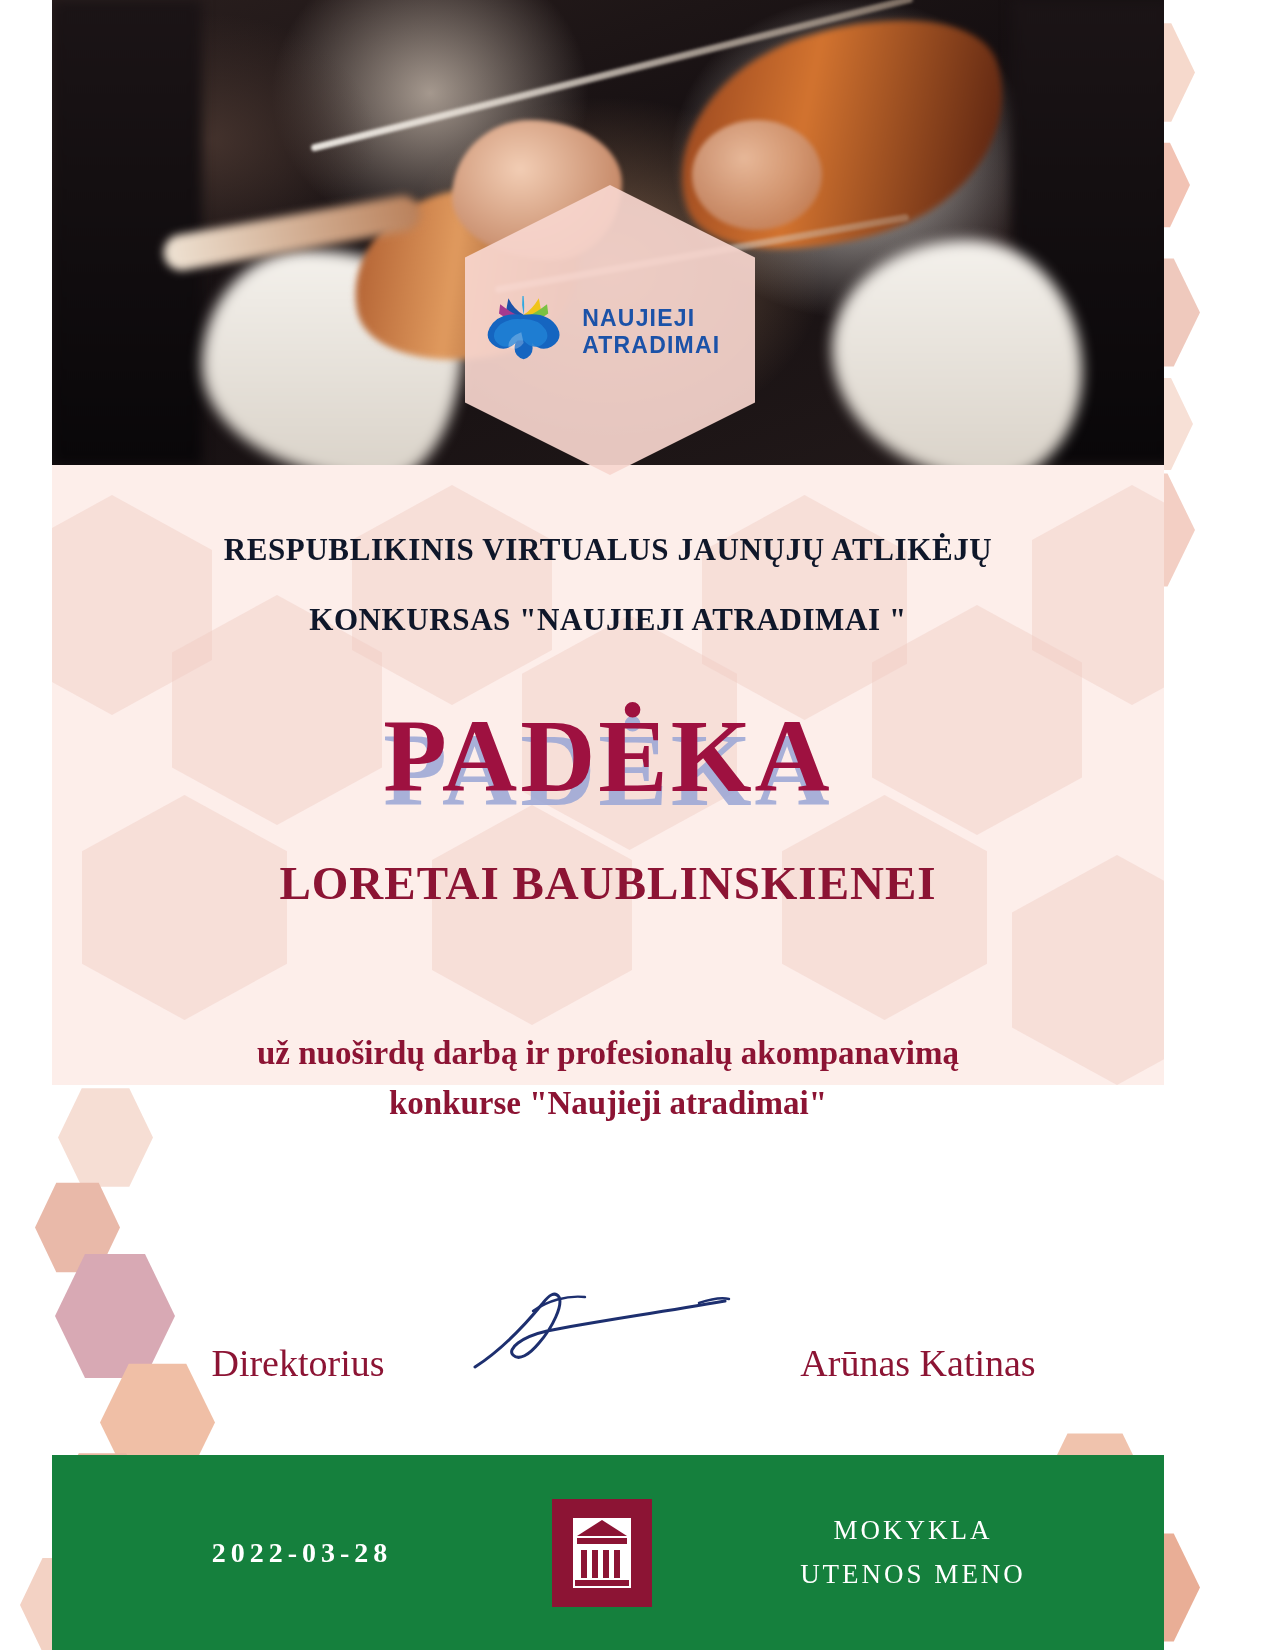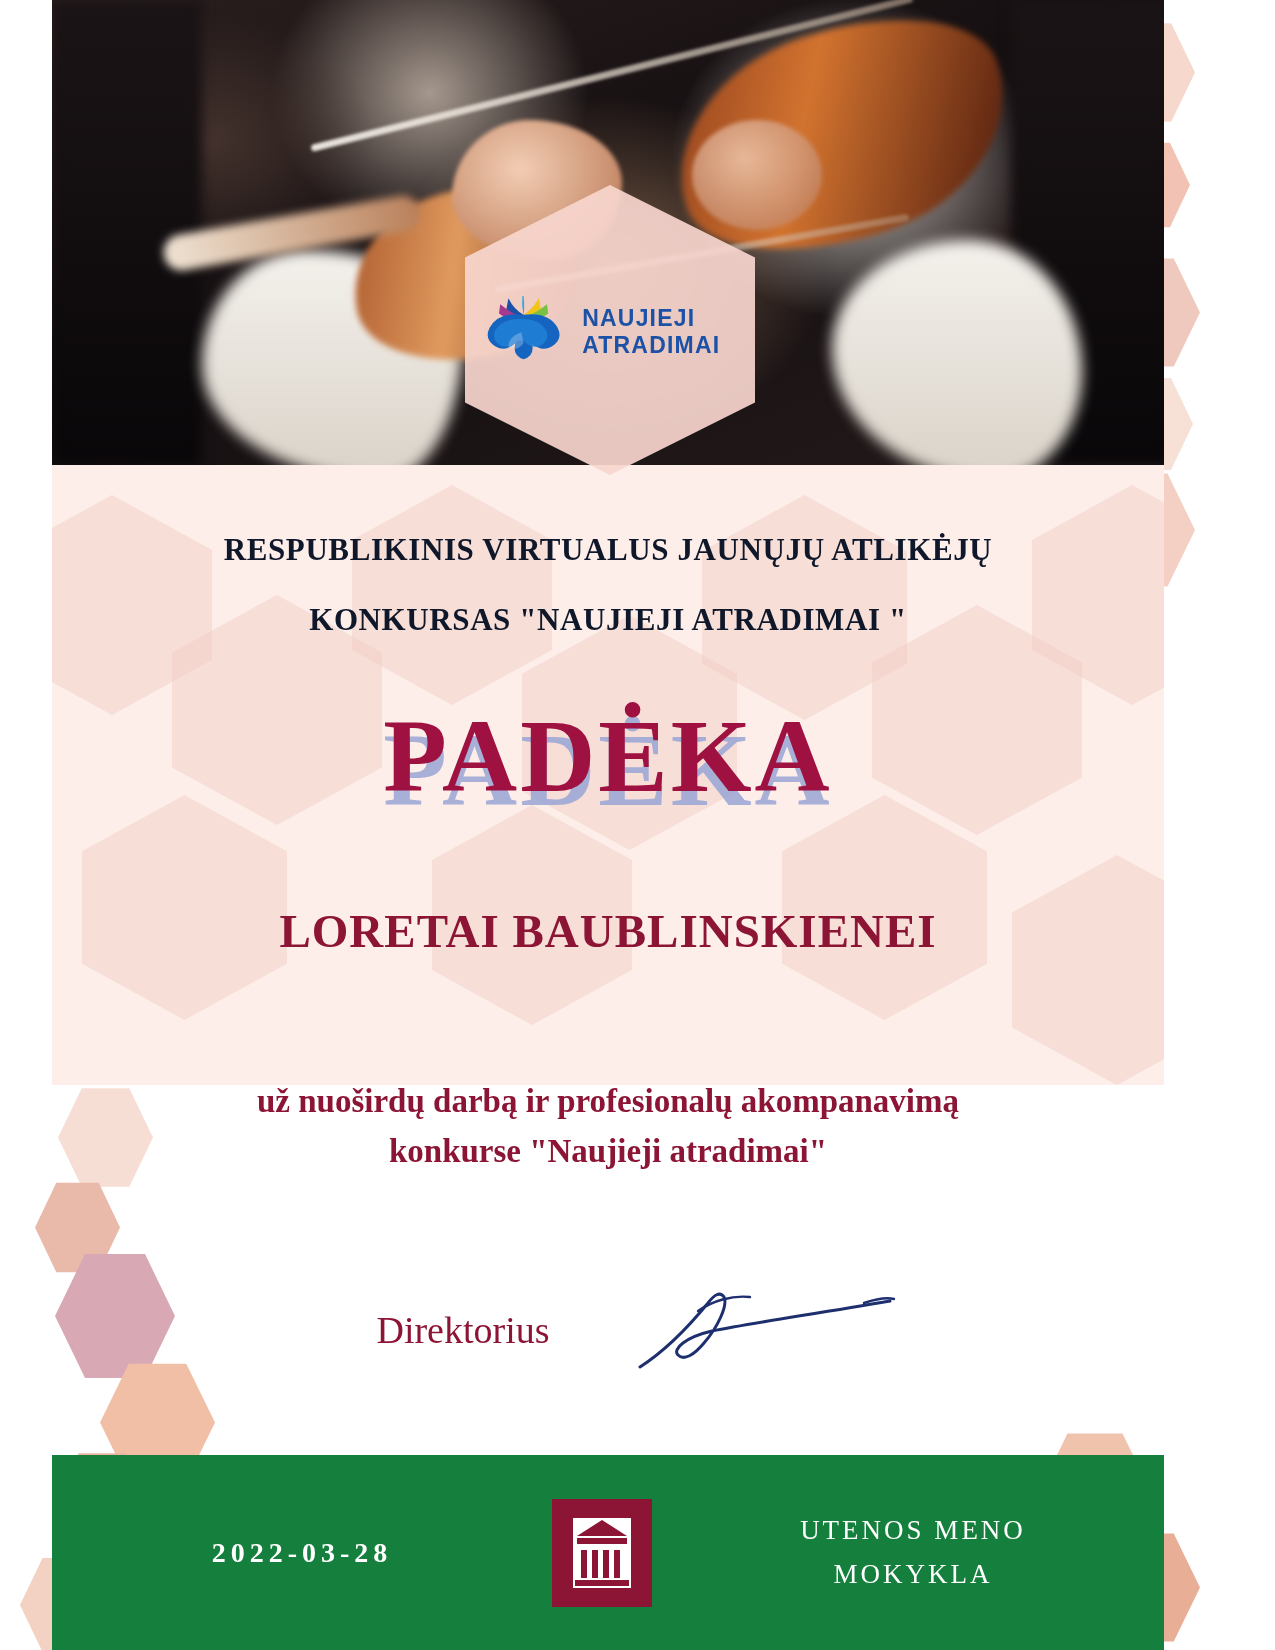--- a/index.html
+++ b/index.html
@@ -196,21 +196,20 @@
     top: 14px;
     color: #9aa6d6;
     opacity: .85;
   }
   .padeka {
     top: 0px;
     color: #9e1140;
   }
 
   .recipient {
-    margin-top: 48px;
     font-family: "Liberation Serif", serif;
     font-weight: bold;
     font-size: 47px;
     letter-spacing: 1px;
     color: #8c1434;
   }
 
   .reason {
     margin-top: 120px;
     font-family: "Liberation Serif", serif;
@@ -221,21 +220,21 @@
   }
 
   
   .sig-row {
     position: absolute;
     left: 52px;
     top: 1275px;
     width: 1112px;
     z-index: 8;
     display: flex;
-    align-items: center;
+    align-items: flex-end;
     justify-content: center;
     gap: 0px;
     color: #8c1434;
   }
   .sig-title {
     font-size: 38px;
     font-family: "Liberation Serif", serif;
     width: 330px;
     text-align: center;
   }
@@ -369,35 +368,36 @@
     <div class="reason" style="margin-top:2px;">konkurse  "Naujieji atradimai"</div>
   </div>
 
   <div class="sig-row">
     <div class="sig-title">Direktorius</div>
     <svg class="sig-mark" viewBox="0 0 290 110">
       <path d="M12 92 C40 74, 62 50, 80 28 C86 20, 92 16, 96 22 C100 30, 90 52, 76 68 C66 80, 56 86, 50 80 C44 74, 58 62, 84 56 C124 48, 180 40, 262 26" fill="none" stroke="#1d2f6f" stroke-width="3" stroke-linecap="round"></path>
       <path d="M70 36 C84 26, 104 20, 122 22" fill="none" stroke="#1d2f6f" stroke-width="2.4" stroke-linecap="round"></path>
       <path d="M236 28 C248 24, 258 22, 266 24" fill="none" stroke="#1d2f6f" stroke-width="2.4" stroke-linecap="round"></path>
     </svg>
+    <div class="sig-name">Arūnas Katinas</div>
   </div>
 
   <div class="footer">
     <div class="footer-date">2022-03-28</div>
     <div class="school-badge">
       <svg width="74" height="82" viewBox="0 0 74 82">
         <rect x="8" y="6" width="58" height="70" fill="#ffffff"></rect>
         <polygon points="37,8 12,24 62,24" fill="#8c1434"></polygon>
         <rect x="12" y="26" width="50" height="6" fill="#8c1434"></rect>
         <rect x="16" y="38" width="6" height="28" fill="#8c1434"></rect>
         <rect x="27" y="38" width="6" height="28" fill="#8c1434"></rect>
         <rect x="38" y="38" width="6" height="28" fill="#8c1434"></rect>
         <rect x="49" y="38" width="6" height="28" fill="#8c1434"></rect>
         <rect x="10" y="68" width="54" height="6" fill="#8c1434"></rect>
       </svg>
     </div>
     <div class="footer-school">
+      <div>MOKYKLA</div>
       <div>UTENOS MENO</div>
-      <div>MOKYKLA</div>
     </div>
   </div>
 
 </div>
 
 </body></html>

